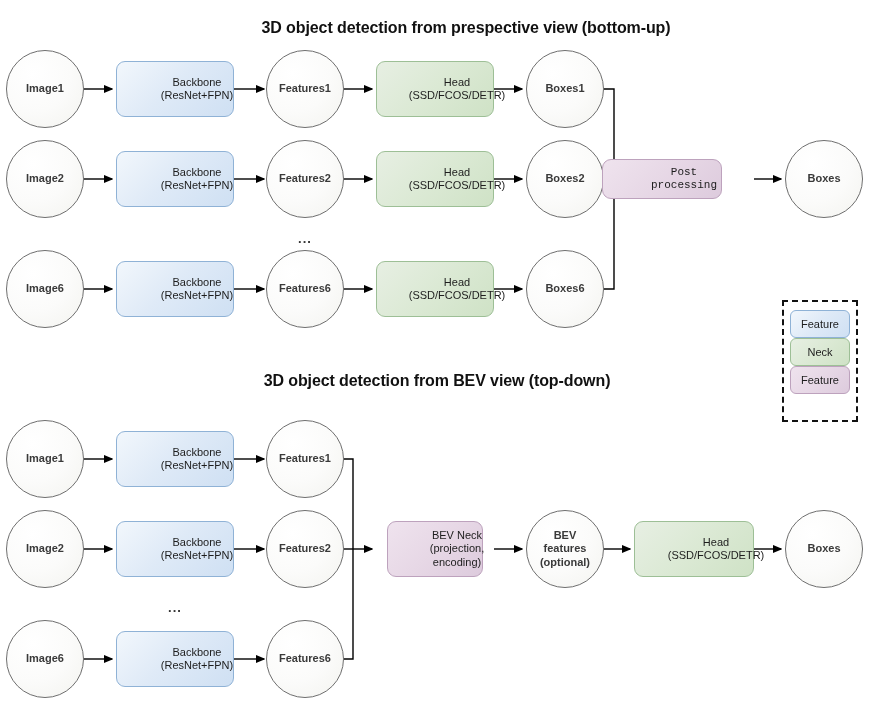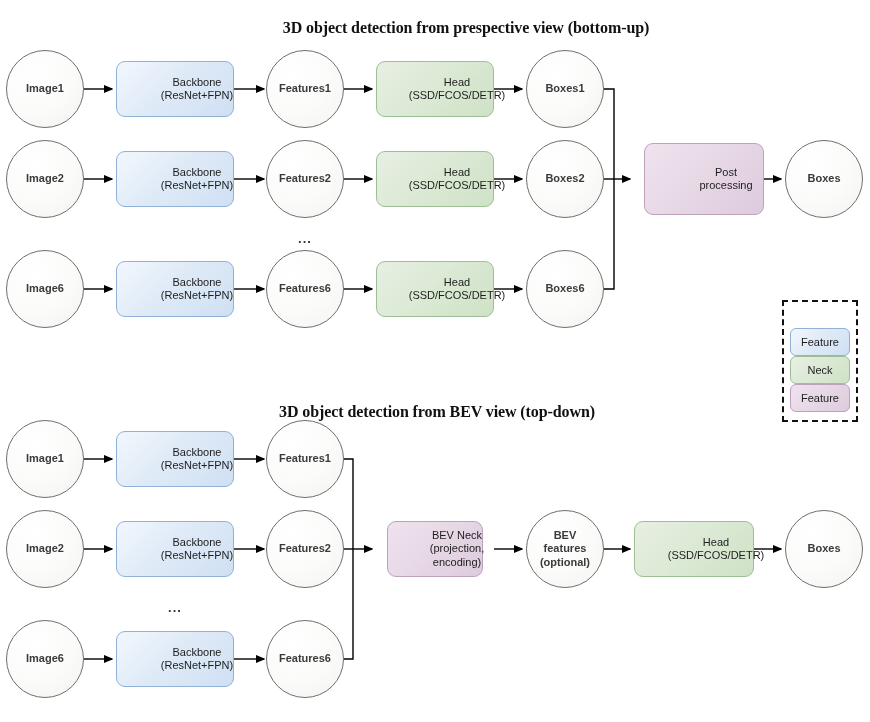--- a/index.html
+++ b/index.html
@@ -32,21 +32,20 @@
   
   .section-title {
     position: absolute;
     font-size: 16px;
     font-weight: bold;
     color: #111111;
     letter-spacing: -0.1px;
     white-space: nowrap;
     text-align: center;
     transform: translateX(-50%);
-    font-family: Liberation Serif, serif;
   }
 
   
   .node {
     position: absolute;
     box-sizing: border-box;
     display: flex;
     align-items: center;
     justify-content: center;
     text-align: center;
@@ -99,21 +98,21 @@
 
   
   #legend {
     position: absolute;
     box-sizing: border-box;
     border: 2px dashed #111111;
     background: #ffffff;
     display: flex;
     flex-direction: column;
     align-items: center;
-    justify-content: flex-end;
+    justify-content: flex-start;
     padding: 8px 9px;
   }
   .legend-chip {
     box-sizing: border-box;
     width: 60px;
     height: 28px;
     border-radius: 6px;
     display: flex;
     align-items: center;
     justify-content: center;
@@ -171,21 +170,21 @@
         <path d="M344,659 L353,659 L353,549" fill="none" stroke="#000000" stroke-width="1.4"></path>
         <path d="M344,549 L372,549" fill="none" stroke="#000000" stroke-width="1.4" marker-end="url(#arrowhead)"></path>
         <path d="M494,549 L522,549" fill="none" stroke="#000000" stroke-width="1.4" marker-end="url(#arrowhead)"></path>
         <path d="M604,549 L630,549" fill="none" stroke="#000000" stroke-width="1.4" marker-end="url(#arrowhead)"></path>
         <path d="M754,549 L781,549" fill="none" stroke="#000000" stroke-width="1.4" marker-end="url(#arrowhead)"></path>
       </g>
   </svg>
 
   <div id="titles">
       <div class="section-title" style="left: 466px; top: 19px;">3D object detection from prespective view (bottom-up)</div>
-      <div class="section-title" style="left: 437px; top: 403px;">3D object detection from BEV view (top-down)</div>
+      <div class="section-title" style="left: 437px; top: 372px;">3D object detection from BEV view (top-down)</div>
     </div>
   <div id="nodes">
       <div class="node ellipse" style="left: 45px; top: 89px; width: 78px; height: 78px;">Image1</div>
       <div class="node box feature" style="left: 175px; top: 89px; width: 118px; height: 56px;">Backbone
 (ResNet+FPN)</div>
       <div class="node ellipse" style="left: 305px; top: 89px; width: 78px; height: 78px;">Features1</div>
       <div class="node box task" style="left: 435px; top: 89px; width: 118px; height: 56px;">Head
 (SSD/FCOS/DETR)</div>
       <div class="node ellipse" style="left: 565px; top: 89px; width: 78px; height: 78px;">Boxes1</div>
       <div class="node ellipse" style="left: 45px; top: 179px; width: 78px; height: 78px;">Image2</div>
@@ -195,21 +194,21 @@
       <div class="node box task" style="left: 435px; top: 179px; width: 118px; height: 56px;">Head
 (SSD/FCOS/DETR)</div>
       <div class="node ellipse" style="left: 565px; top: 179px; width: 78px; height: 78px;">Boxes2</div>
       <div class="node ellipse" style="left: 45px; top: 289px; width: 78px; height: 78px;">Image6</div>
       <div class="node box feature" style="left: 175px; top: 289px; width: 118px; height: 56px;">Backbone
 (ResNet+FPN)</div>
       <div class="node ellipse" style="left: 305px; top: 289px; width: 78px; height: 78px;">Features6</div>
       <div class="node box task" style="left: 435px; top: 289px; width: 118px; height: 56px;">Head
 (SSD/FCOS/DETR)</div>
       <div class="node ellipse" style="left: 565px; top: 289px; width: 78px; height: 78px;">Boxes6</div>
-      <div class="node box fusion" style="left: 704px; top: 179px; width: 120px; height: 72px;">Post processing</div>
+      <div class="node box fusion" style="left: 662px; top: 179px; width: 120px; height: 40px; font-family: Liberation Mono, monospace;">Post processing</div>
       <div class="node ellipse" style="left: 824px; top: 179px; width: 78px; height: 78px;">Boxes</div>
       <div class="node ellipse" style="left: 45px; top: 459px; width: 78px; height: 78px;">Image1</div>
       <div class="node box feature" style="left: 175px; top: 459px; width: 118px; height: 56px;">Backbone
 (ResNet+FPN)</div>
       <div class="node ellipse" style="left: 305px; top: 459px; width: 78px; height: 78px;">Features1</div>
       <div class="node ellipse" style="left: 45px; top: 549px; width: 78px; height: 78px;">Image2</div>
       <div class="node box feature" style="left: 175px; top: 549px; width: 118px; height: 56px;">Backbone
 (ResNet+FPN)</div>
       <div class="node ellipse" style="left: 305px; top: 549px; width: 78px; height: 78px;">Features2</div>
       <div class="node ellipse" style="left: 45px; top: 659px; width: 78px; height: 78px;">Image6</div>

